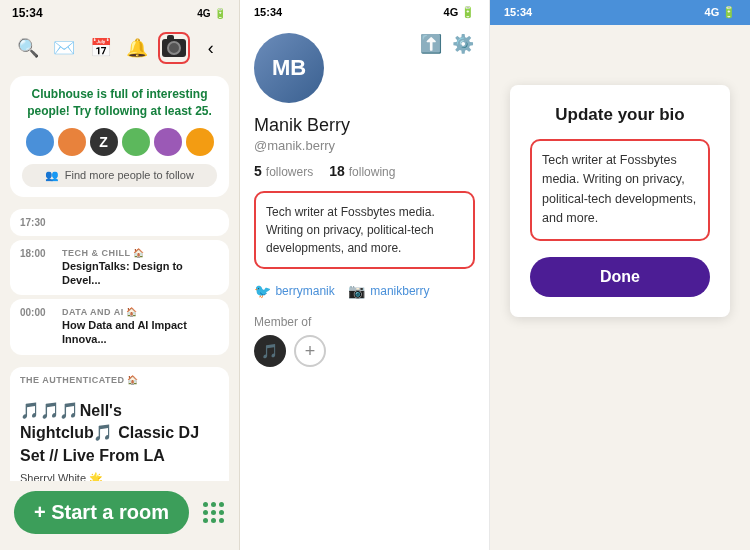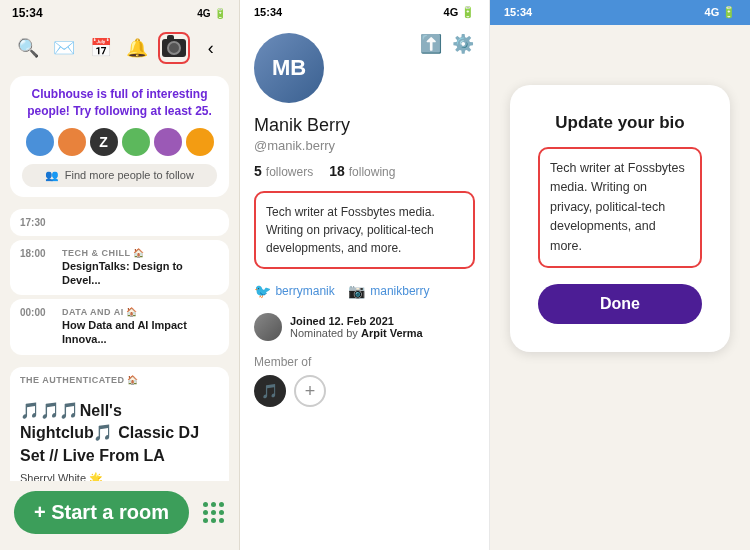--- a/index.html
+++ b/index.html
@@ -91,21 +91,21 @@
       background: #fff;
       margin: 6px 10px;
       border-radius: 14px;
       padding: 10px 12px;
       text-align: center;
     }
 
     .follow-banner-title {
       font-size: 12px;
       font-weight: 700;
-      color: #6d28d9;
+      color: #15803d;
       line-height: 1.4;
     }
 
     .avatar-row {
       display: flex;
       justify-content: center;
       align-items: center;
       gap: 4px;
       margin: 8px 0;
     }
@@ -444,22 +444,22 @@
       padding: 6px 14px;
       font-size: 11px;
       font-weight: 600;
       background: #4a90d9;
       color: white;
     }
 
     .update-bio-card {
       background: #fff;
       margin: 60px 20px 4px;
-      border-radius: 20px;
-      padding: 28px;
+      border-radius: 8px;
+      padding: 20px;
       box-shadow: 0 2px 12px rgba(0,0,0,0.12);
     }
 
     .update-bio-title {
       font-size: 17px;
       font-weight: 700;
       color: #1a1a1a;
       text-align: center;
       margin-bottom: 14px;
     }
@@ -615,27 +615,20 @@
     <div class="social-link">
       <span class="social-icon">🐦</span>
       <span>berrymanik</span>
     </div>
     <div class="social-link">
       <span class="social-icon">📷</span>
       <span>manikberry</span>
     </div>
   </div>
 
-  <div class="joined-row">
-    <div class="joined-avatar"></div>
-    <div class="joined-text">
-      <span>Joined 12. Feb 2021</span><br>
-      Nominated by <span>Arpit Verma</span>
-    </div>
-  </div>
 
   <div class="member-of">
     <div class="member-of-title">Member of</div>
     <div class="member-clubs">
       <div class="club-avatar">🎵</div>
       <div class="club-add-btn">+</div>
     </div>
   </div>
 </div>
 

